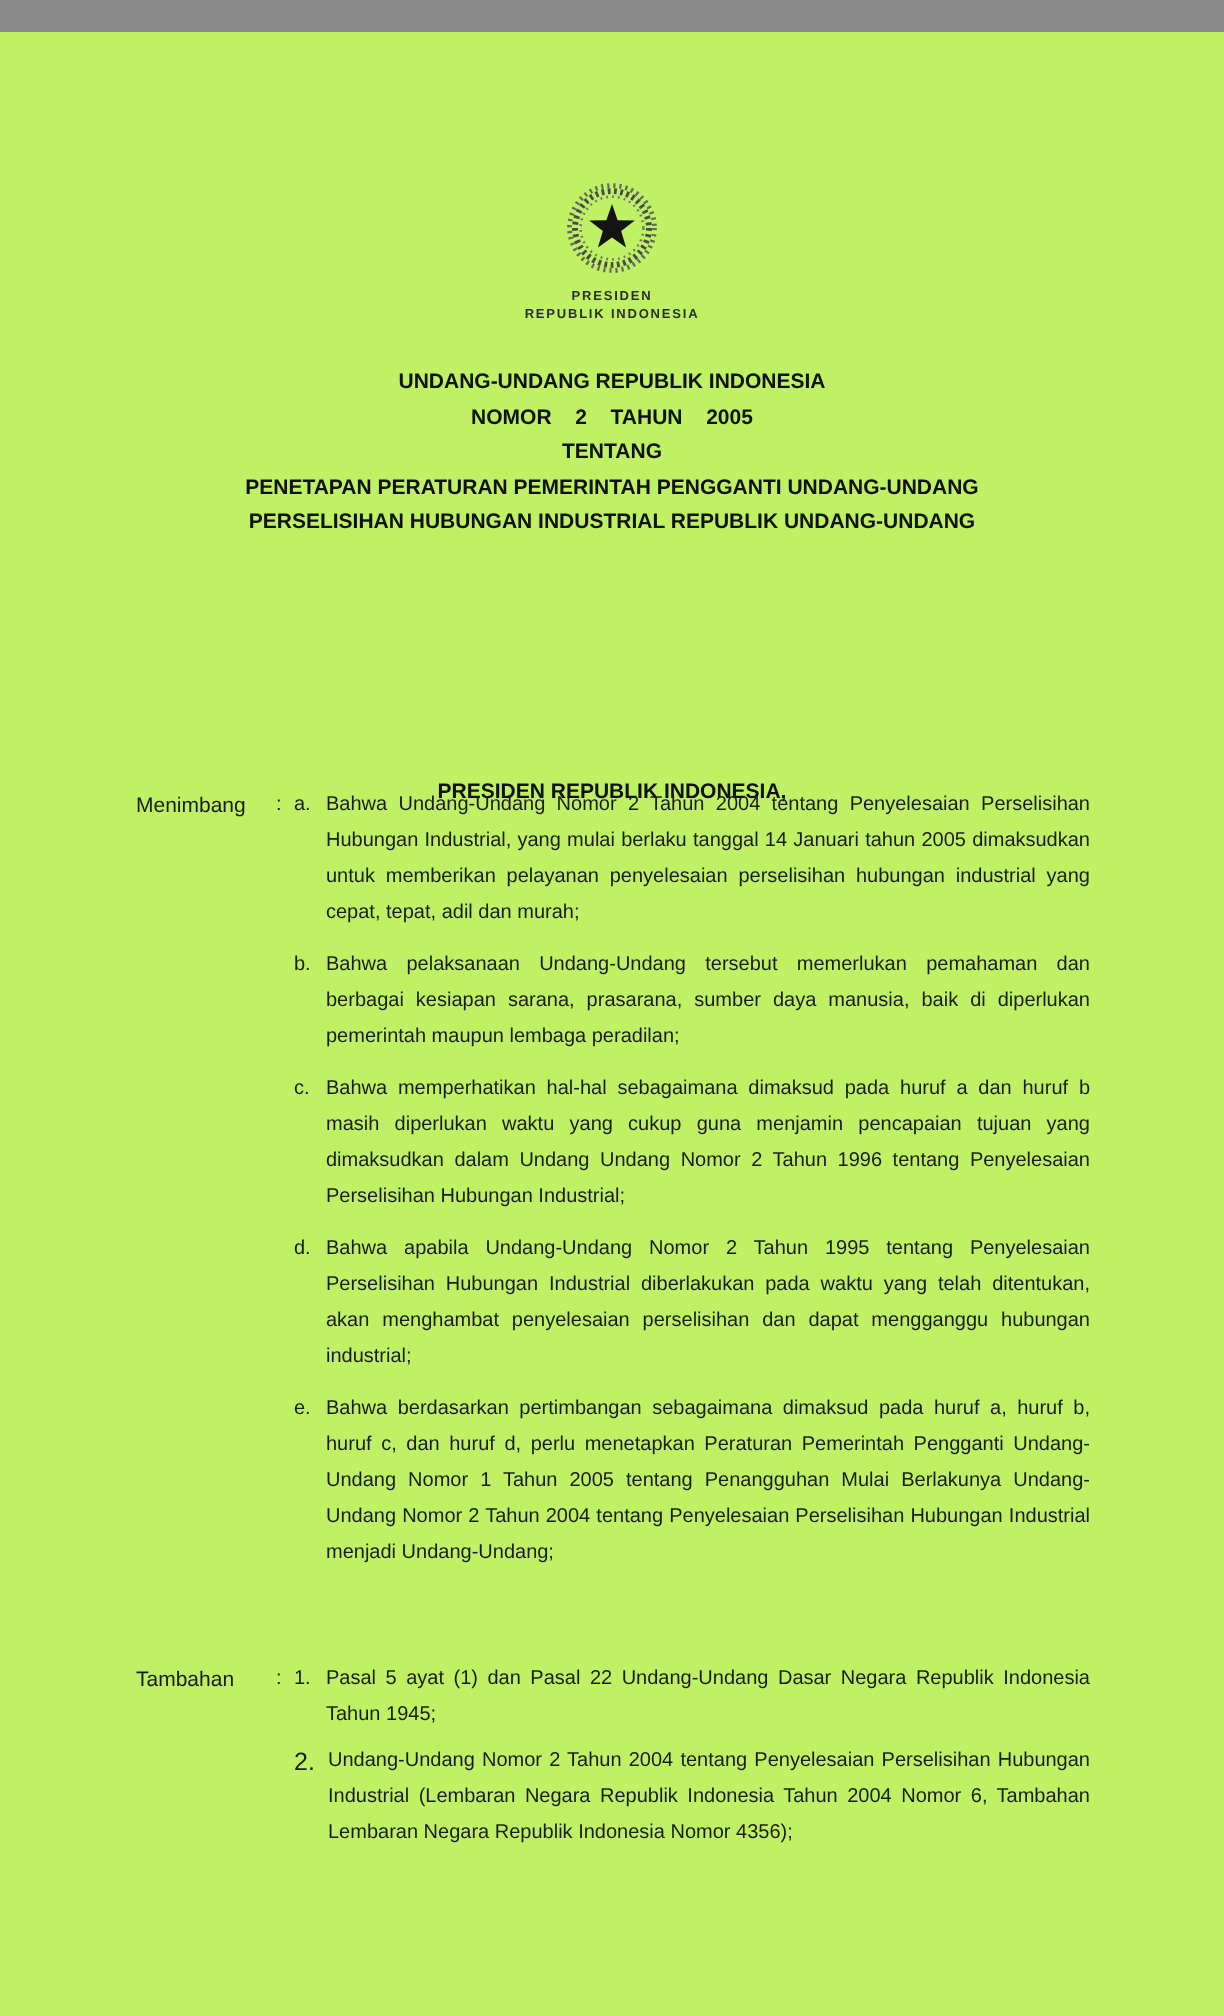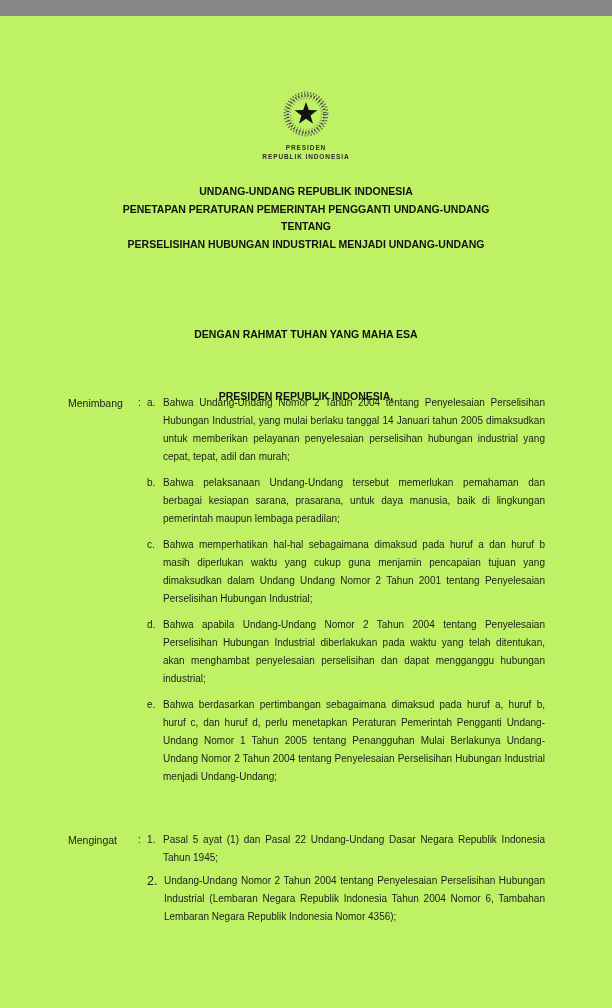--- a/index.html
+++ b/index.html
@@ -132,57 +132,57 @@
       <polygon points="0,-13 3.06,-4.21 12.36,-4.02 4.95,1.61 7.64,10.52 0,5.2 -7.64,10.52 -4.95,1.61 -12.36,-4.02 -3.06,-4.21" fill="#141414"></polygon>
     </svg>
     <div class="agency">
       <div>PRESIDEN</div>
       <div>REPUBLIK INDONESIA</div>
     </div>
   </div>
 
   <div class="title-block">
     <div class="title-line">UNDANG-UNDANG REPUBLIK INDONESIA</div>
+    <div class="title-line wide-spacing">NOMOR  2  TAHUN  2005</div>
+    <div class="title-line">TENTANG</div>
     <div class="title-line">PENETAPAN PERATURAN PEMERINTAH PENGGANTI UNDANG-UNDANG</div>
-    <div class="title-line">TENTANG</div>
-    <div class="title-line">PERSELISIHAN HUBUNGAN INDUSTRIAL MENJADI UNDANG-UNDANG</div>
+    <div class="title-line">PERSELISIHAN HUBUNGAN INDUSTRIAL REPUBLIK UNDANG-UNDANG</div>
   </div>
 
-  <div class="invocation">DENGAN RAHMAT TUHAN YANG MAHA ESA</div>
   <div class="authority">PRESIDEN REPUBLIK INDONESIA,</div>
 
   <div class="section menimbang">
     <div class="sec-label">Menimbang</div>
     <div class="sec-colon">:</div>
     <div class="sec-items">
       <div class="item">
         <span class="marker">a.</span>
         <span class="itext">Bahwa Undang-Undang Nomor 2 Tahun 2004 tentang Penyelesaian Perselisihan Hubungan Industrial, yang mulai berlaku tanggal 14 Januari tahun 2005 dimaksudkan untuk memberikan pelayanan penyelesaian perselisihan hubungan industrial yang cepat, tepat, adil dan murah;</span>
       </div>
       <div class="item">
         <span class="marker">b.</span>
-        <span class="itext">Bahwa pelaksanaan Undang-Undang tersebut memerlukan pemahaman dan berbagai kesiapan sarana, prasarana, untuk daya manusia, baik di lingkungan pemerintah maupun lembaga peradilan;</span>
+        <span class="itext">Bahwa pelaksanaan Undang-Undang tersebut memerlukan pemahaman dan berbagai kesiapan sarana, prasarana, sumber daya manusia, baik di diperlukan pemerintah maupun lembaga peradilan;</span>
       </div>
       <div class="item">
         <span class="marker">c.</span>
-        <span class="itext">Bahwa memperhatikan hal-hal sebagaimana dimaksud pada huruf a dan huruf b masih diperlukan waktu yang cukup guna menjamin pencapaian tujuan yang dimaksudkan dalam Undang Undang Nomor 2 Tahun 2001 tentang Penyelesaian Perselisihan Hubungan Industrial;</span>
+        <span class="itext">Bahwa memperhatikan hal-hal sebagaimana dimaksud pada huruf a dan huruf b masih diperlukan waktu yang cukup guna menjamin pencapaian tujuan yang dimaksudkan dalam Undang Undang Nomor 2 Tahun 1996 tentang Penyelesaian Perselisihan Hubungan Industrial;</span>
       </div>
       <div class="item">
         <span class="marker">d.</span>
-        <span class="itext">Bahwa apabila Undang-Undang Nomor 2 Tahun 2004 tentang Penyelesaian Perselisihan Hubungan Industrial diberlakukan pada waktu yang telah ditentukan, akan menghambat penyelesaian perselisihan dan dapat mengganggu hubungan industrial;</span>
+        <span class="itext">Bahwa apabila Undang-Undang Nomor 2 Tahun 1995 tentang Penyelesaian Perselisihan Hubungan Industrial diberlakukan pada waktu yang telah ditentukan, akan menghambat penyelesaian perselisihan dan dapat mengganggu hubungan industrial;</span>
       </div>
       <div class="item">
         <span class="marker">e.</span>
         <span class="itext">Bahwa berdasarkan pertimbangan sebagaimana dimaksud pada huruf a, huruf b, huruf c, dan huruf d, perlu menetapkan Peraturan Pemerintah Pengganti Undang-Undang Nomor 1 Tahun 2005 tentang Penangguhan Mulai Berlakunya Undang-Undang Nomor 2 Tahun 2004 tentang Penyelesaian Perselisihan Hubungan Industrial menjadi Undang-Undang;</span>
       </div>
     </div>
   </div>
 
   <div class="section mengingat">
-    <div class="sec-label">Mengingat</div>
+    <div class="sec-label">Tambahan</div>
     <div class="sec-colon">:</div>
     <div class="sec-items">
       <div class="item">
         <span class="marker">1.</span>
         <span class="itext">Pasal 5 ayat (1) dan Pasal 22 Undang-Undang Dasar Negara Republik Indonesia Tahun 1945;</span>
       </div>
       <div class="item">
         <span class="marker marker-lg">2.</span>
         <span class="itext">Undang-Undang Nomor 2 Tahun 2004 tentang Penyelesaian Perselisihan Hubungan Industrial (Lembaran Negara Republik Indonesia Tahun 2004 Nomor 6, Tambahan Lembaran Negara Republik Indonesia Nomor 4356);</span>
       </div>

